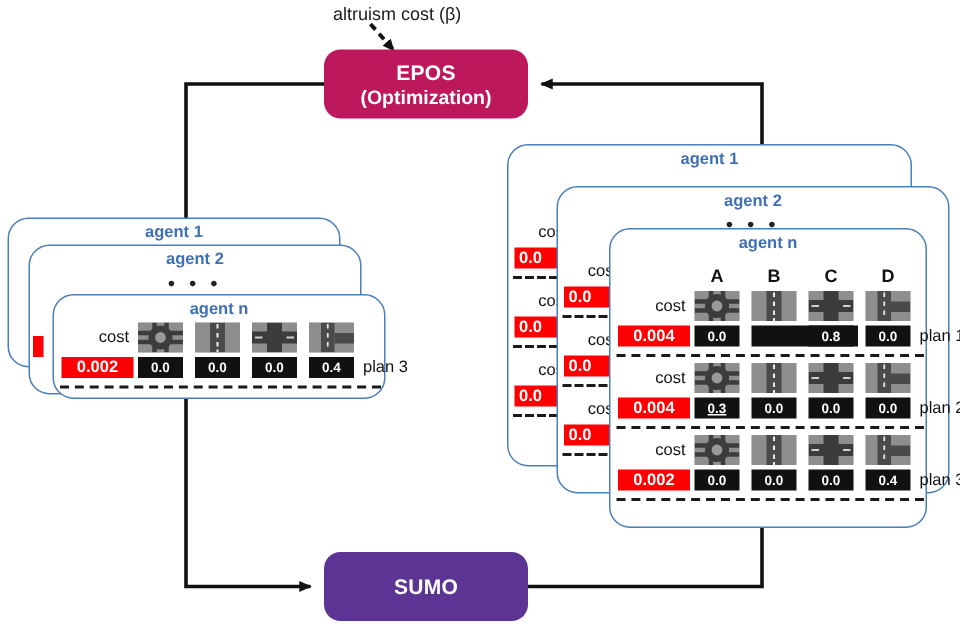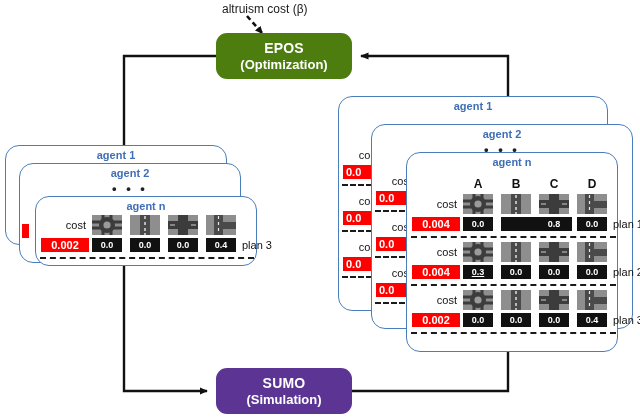--- a/index.html
+++ b/index.html
@@ -4,21 +4,21 @@
 <style>
   html,body{margin:0;padding:0;background:#ffffff;}
   body{width:640px;height:418px;position:relative;overflow:hidden;
        font-family:"Liberation Sans",sans-serif;}
   #stage{position:absolute;left:0;top:0;width:640px;height:418px;}
 
   
   .procbox{position:absolute;border-radius:11px;display:flex;flex-direction:column;
            align-items:center;justify-content:center;color:#ffffff;font-weight:bold;
            line-height:1.18;z-index:30;}
-  #epos-box{left:216px;top:33px;width:136px;height:46px;background:#4d7c0f;}
+  #epos-box{left:216px;top:33px;width:136px;height:46px;background:#be185d;}
   #sumo-box{left:216px;top:368px;width:136px;height:46px;background:#5b3494;}
   .procbox .l1{font-size:14px;letter-spacing:.2px;}
   .procbox .l2{font-size:13px;}
 
   
   #altruism-label{position:absolute;left:222px;top:2px;font-size:12px;color:#1a1a1a;
                   white-space:nowrap;z-index:30;}
   #altruism-arrow{position:absolute;left:238px;top:14px;width:50px;height:24px;z-index:30;}
 
   
@@ -71,21 +71,20 @@
     <path d="M9,2 L24,19" fill="none" stroke="#111" stroke-width="2.6" stroke-dasharray="5,3.6" marker-end="url(#ah2)"></path>
   </svg>
 
   <div class="procbox" id="epos-box">
     <div class="l1">EPOS</div>
     <div class="l2">(Optimization)</div>
   </div>
 
   <div class="procbox" id="sumo-box">
     <div class="l1">SUMO</div>
-    <div class="l2">(Simulation)</div>
   </div>
 
   <div class="card" id="lcard1" style="left:5px;top:145px;width:222px;height:100px;z-index:10;">
     <div class="card-title">agent 1</div>
   </div>
 
   <div class="card" id="lcard2" style="left:19px;top:163px;width:222px;height:100px;z-index:11;">
     <div class="card-title">agent 2</div>
     <div class="dots" style="top:17px;">• • •</div>
 

